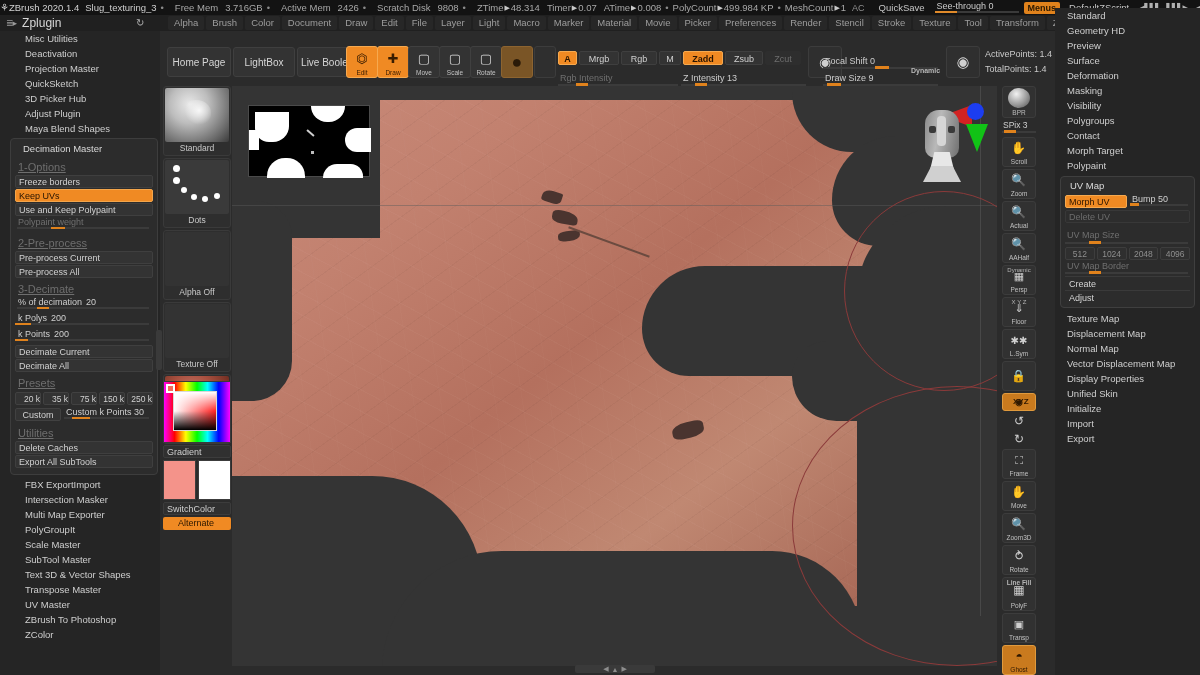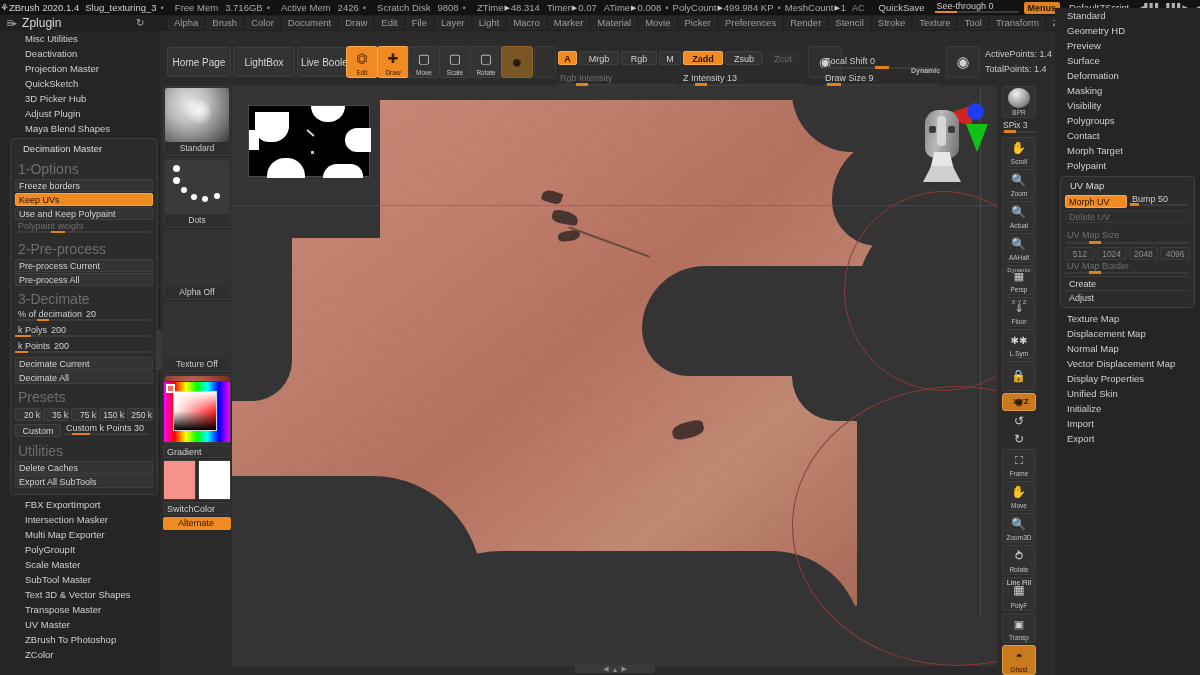--- a/index.html
+++ b/index.html
@@ -58,21 +58,21 @@
   .leftpanel{
     position:absolute; left:0; top:31px; width:160px; bottom:0;
     background:#252525; overflow:hidden;
   }
   .lp-link{ height:15px; line-height:15px; padding-left:25px; font-size:9.5px; color:#cfcfcf; }
   .lp-group{
     margin:2px 2px 2px 10px; background:#2c2c2c; border:1px solid #3d3d3d;
     border-radius:4px; padding:2px 4px 5px 4px;
   }
   .lp-group-title{ font-size:9.5px; color:#d9d9d9; padding:2px 0 3px 8px;}
-  .lp-sub{ font-size:14px; color:#6e6e6e; padding:4px 0 1px 3px;}
+  .lp-sub{ font-size:11px; color:#6e6e6e; padding:4px 0 1px 3px;text-decoration:underline;}
   .lp-btn{
     height:13px; line-height:13px; background:#333333; border:1px solid #3f3f3f;
     border-radius:2px; font-size:9px; color:#d2d2d2; padding-left:3px; margin:1px 0;
   }
   .lp-btn.on{ background:#f08a23; border-color:#f3a54b; color:#241200; }
   .lp-slider{ position:relative; height:14px; margin:1px 0 2px 0; }
   .lp-slider .txt{ position:absolute; left:3px; top:0; font-size:9px; color:#cfcfcf; }
   .lp-slider .txt.dim{ color:#6f6f6f; }
   .lp-slider .val{ padding-left:4px; }
   .lp-slider .track{ position:absolute; left:2px; right:4px; bottom:2px; height:2px; background:#3b3b3b;}

